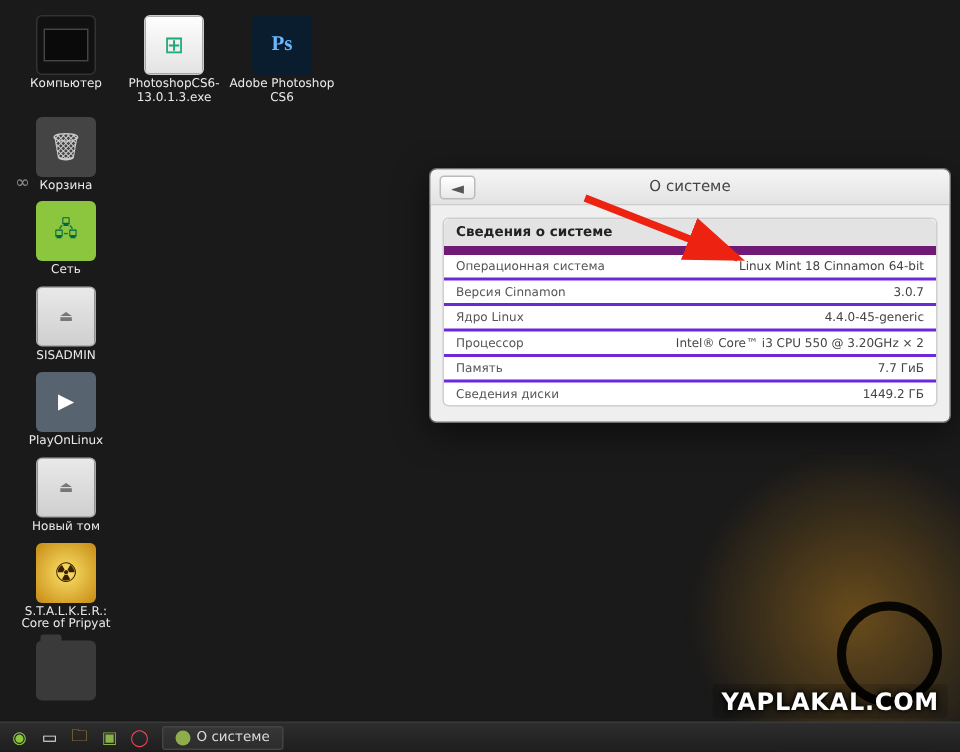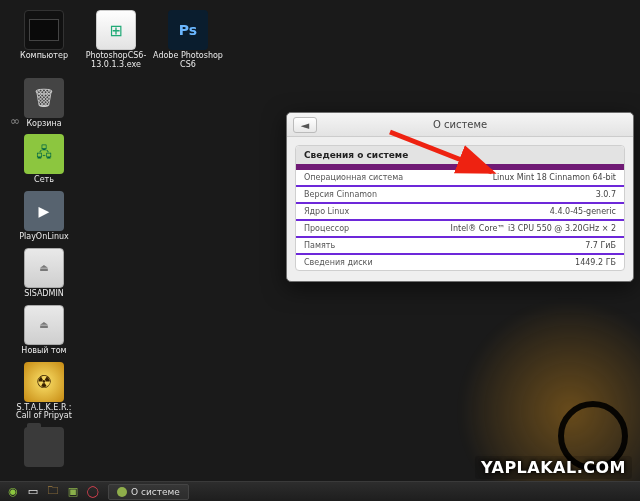--- a/index.html
+++ b/index.html
@@ -38,20 +38,21 @@
   .di-row { display: flex; }
   .di {
     width: 72px; text-align: center;
     margin: 2px 0 6px 0;
     cursor: pointer;
   }
   .di .ico {
     width: 40px; height: 40px; margin: 0 auto 2px auto;
     display: flex; align-items: center; justify-content: center;
     border-radius: 4px;
+    font-family: Liberation Serif, serif;
   }
   .di .lbl {
     font-size: 8px; line-height: 1.1; color: #eaeaea;
     word-wrap: break-word;
   }
   .ico-computer { background: #111; border: 1px solid #333; }
   .ico-computer::after { content: ""; display: block; width: 28px; height: 20px; background: #0a0a0a; border: 1px solid #444; }
   .ico-exe { background: linear-gradient(#fefefe,#e3e3e3); border:1px solid #ccc; position:relative; }
   .ico-exe::after { content:"⊞"; color:#2a7; font-size:16px; }
   .ico-ps { background:#0a1d2e; color:#6bb7ff; font-weight:700; font-size:14px; }
@@ -180,37 +181,37 @@
     <div class="ico ico-trash"></div>
     <div class="lbl">Корзина</div>
   </div>
 
   <div class="di">
     <div class="ico ico-network"></div>
     <div class="lbl">Сеть</div>
   </div>
 
   <div class="di">
+    <div class="ico ico-drive"></div>
+    <div class="lbl">SISADMIN</div>
+  </div>
+
+  <div class="di">
     <div class="ico ico-pol"></div>
     <div class="lbl">PlayOnLinux</div>
   </div>
 
   <div class="di">
     <div class="ico ico-drive"></div>
-    <div class="lbl">SISADMIN</div>
-  </div>
-
-  <div class="di">
-    <div class="ico ico-drive"></div>
     <div class="lbl">Новый том</div>
   </div>
 
   <div class="di">
     <div class="ico ico-stalker"></div>
-    <div class="lbl">S.T.A.L.K.E.R.: Call of Pripyat</div>
+    <div class="lbl">S.T.A.L.K.E.R.: Core of Pripyat</div>
   </div>
 
   <div class="di">
     <div class="ico ico-folder-dark"></div>
 
   </div>
 </div>
 
 <div class="win">
   <div class="win-titlebar">

